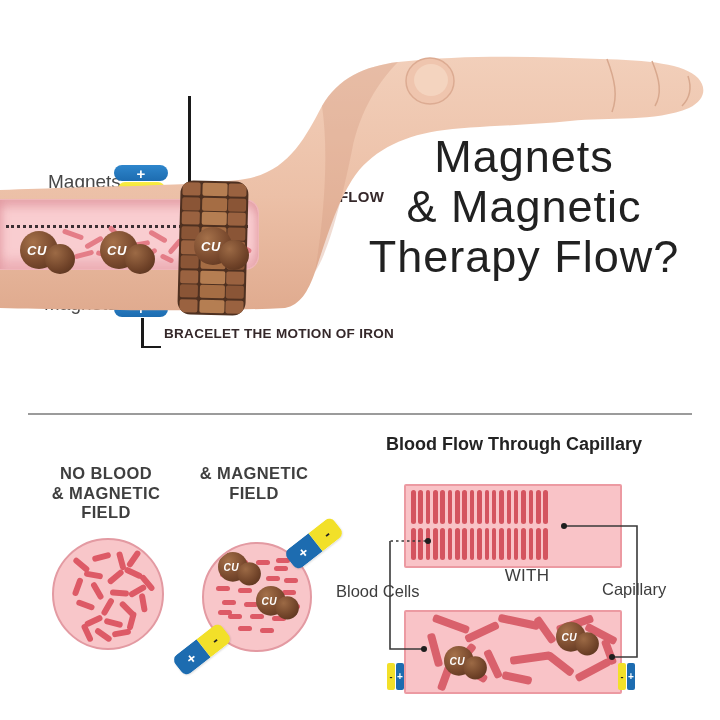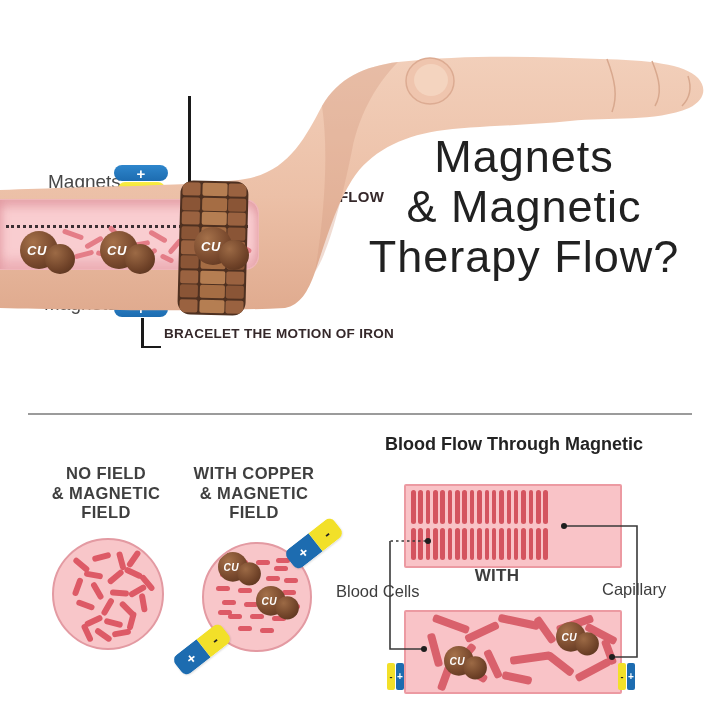--- a/index.html
+++ b/index.html
@@ -69,22 +69,22 @@
     transform:rotate(-38deg);z-index:5;box-shadow:0 1px 2px rgba(0,0,0,.15);}
   .magnet-rot .mh{display:flex;align-items:center;justify-content:center;font-weight:800;font-size:15px;}
   .magnet-rot .mh.b{flex:1.15;background:#1d6cb0;color:#fff;}
   .magnet-rot .mh.y{flex:1;background:#f2e029;color:#222;}
 
   
   .br-title{left:380px;top:434px;width:268px;text-align:center;font-size:18px;font-weight:700;color:#232323;}
   .br-without{left:380px;top:458px;width:268px;text-align:center;font-size:16.5px;font-weight:500;
     color:#3d3d3d;letter-spacing:.3px;}
   .cap-rect{background:#f9c3c7;border:2px solid #ec9aa2;border-radius:2px;overflow:hidden;z-index:2;}
-  .br-with{left:389px;top:566px;width:216px;text-align:center;font-size:17px;line-height:19px;
-    font-weight:700;color:#3d3d3d;letter-spacing:.3px;z-index:6;}
+  .br-with{left:419px;top:566px;width:216px;text-align:center;font-size:17px;line-height:19px;
+    font-weight:400;color:#3d3d3d;letter-spacing:.3px;z-index:6;}
   .leader-label{font-size:16.5px;color:#3d3d3d;z-index:6;}
 
   .magnet-sm{position:absolute;display:flex;gap:1px;z-index:6;}
   .magnet-sm span{display:flex;align-items:center;justify-content:center;width:8px;height:27px;
     border-radius:2px;font-weight:800;}
   .magnet-sm .y{background:#f2e029;color:#222;font-size:9px;}
   .magnet-sm .b{background:#1d6cb0;color:#fff;font-size:10px;}
 
   svg{display:block;}
   .leader-svg{left:0;top:0;width:720px;height:720px;pointer-events:none;z-index:5;}
@@ -239,21 +239,21 @@
 
   <div class="abs big-title">
     <div>Magnets</div>
     <div>&amp; Magnetic</div>
     <div>Therapy Flow?</div>
   </div>
 
   <div class="abs section-rule"></div>
 
   <div class="abs bl-head" style="left:26px;top:464px;">
-    <div>NO FIELD</div>
+    <div>NO BLOOD</div>
     <div>&amp; MAGNETIC</div>
     <div>FIELD</div>
   </div>
   <div class="abs cell-circle" style="left:52px;top:538px;width:108px;height:108px;">
     <div id="c1-rods" class="abs" style="left:0;top:0;width:108px;height:108px;">
         <span class="rod" style="left: 18px; top: 22px; width: 19px; height: 5.5px; background: rgb(221, 90, 102); transform: rotate(40deg);"></span>
         <span class="rod" style="left: 38px; top: 14px; width: 19px; height: 5.5px; background: rgb(221, 90, 102); transform: rotate(-15deg);"></span>
         <span class="rod" style="left: 58px; top: 18px; width: 19px; height: 5.5px; background: rgb(221, 90, 102); transform: rotate(75deg);"></span>
         <span class="rod" style="left: 30px; top: 32px; width: 19px; height: 5.5px; background: rgb(221, 90, 102); transform: rotate(10deg);"></span>
         <span class="rod" style="left: 52px; top: 34px; width: 19px; height: 5.5px; background: rgb(221, 90, 102); transform: rotate(-40deg);"></span>
@@ -271,21 +271,20 @@
         <span class="rod" style="left: 68px; top: 78px; width: 19px; height: 5.5px; background: rgb(221, 90, 102); transform: rotate(-75deg);"></span>
         <span class="rod" style="left: 40px; top: 92px; width: 19px; height: 5.5px; background: rgb(221, 90, 102); transform: rotate(35deg);"></span>
         <span class="rod" style="left: 58px; top: 90px; width: 19px; height: 5.5px; background: rgb(221, 90, 102); transform: rotate(-10deg);"></span>
         <span class="rod" style="left: 24px; top: 90px; width: 19px; height: 5.5px; background: rgb(221, 90, 102); transform: rotate(65deg);"></span>
         <span class="rod" style="left: 70px; top: 16px; width: 19px; height: 5.5px; background: rgb(221, 90, 102); transform: rotate(-55deg);"></span>
         <span class="rod" style="left: 84px; top: 40px; width: 19px; height: 5.5px; background: rgb(221, 90, 102); transform: rotate(50deg);"></span>
       </div>
   </div>
 
   <div class="abs bl-head" style="left:174px;top:464px;">
-    <div>WITH COPPER</div>
     <div>&amp; MAGNETIC</div>
     <div>FIELD</div>
   </div>
   <div class="abs cell-circle" style="left:202px;top:542px;width:106px;height:106px;">
     <div id="c2-rods" class="abs" style="left:0;top:0;width:106px;height:106px;">
         <span class="rod" style="left: 30px; top: 16px; width: 14px; height: 5px; background: rgb(221, 90, 102);"></span>
         <span class="rod" style="left: 52px; top: 16px; width: 14px; height: 5px; background: rgb(221, 90, 102);"></span>
         <span class="rod" style="left: 70px; top: 22px; width: 14px; height: 5px; background: rgb(221, 90, 102);"></span>
         <span class="rod" style="left: 16px; top: 28px; width: 14px; height: 5px; background: rgb(221, 90, 102);"></span>
         <span class="rod" style="left: 40px; top: 28px; width: 14px; height: 5px; background: rgb(221, 90, 102);"></span>
@@ -329,21 +328,21 @@
   </div>
   <div class="magnet-rot" style="left:172px;top:638px;">
     <span class="mh b">
         <b>+</b>
       </span>
     <span class="mh y">
         <b>-</b>
       </span>
   </div>
 
-  <div class="abs br-title">Blood Flow Through Magnetic</div>
+  <div class="abs br-title">Blood Flow Through Capillary</div>
 
   <div class="abs cap-rect" style="left:404px;top:484px;width:214px;height:80px;">
     <div id="bars-r1" class="abs" style="left:0;top:0;width:214px;height:80px;">
         <span class="rod" style="left: 5px; top: 4px; width: 4.6px; height: 34px; background: rgb(212, 84, 95);"></span>
         <span class="rod" style="left: 12.35px; top: 4px; width: 4.6px; height: 34px; background: rgb(212, 84, 95);"></span>
         <span class="rod" style="left: 19.7px; top: 4px; width: 4.6px; height: 34px; background: rgb(212, 84, 95);"></span>
         <span class="rod" style="left: 27.05px; top: 4px; width: 4.6px; height: 34px; background: rgb(212, 84, 95);"></span>
         <span class="rod" style="left: 34.4px; top: 4px; width: 4.6px; height: 34px; background: rgb(212, 84, 95);"></span>
         <span class="rod" style="left: 41.75px; top: 4px; width: 4.6px; height: 34px; background: rgb(212, 84, 95);"></span>
         <span class="rod" style="left: 49.1px; top: 4px; width: 4.6px; height: 34px; background: rgb(212, 84, 95);"></span>

